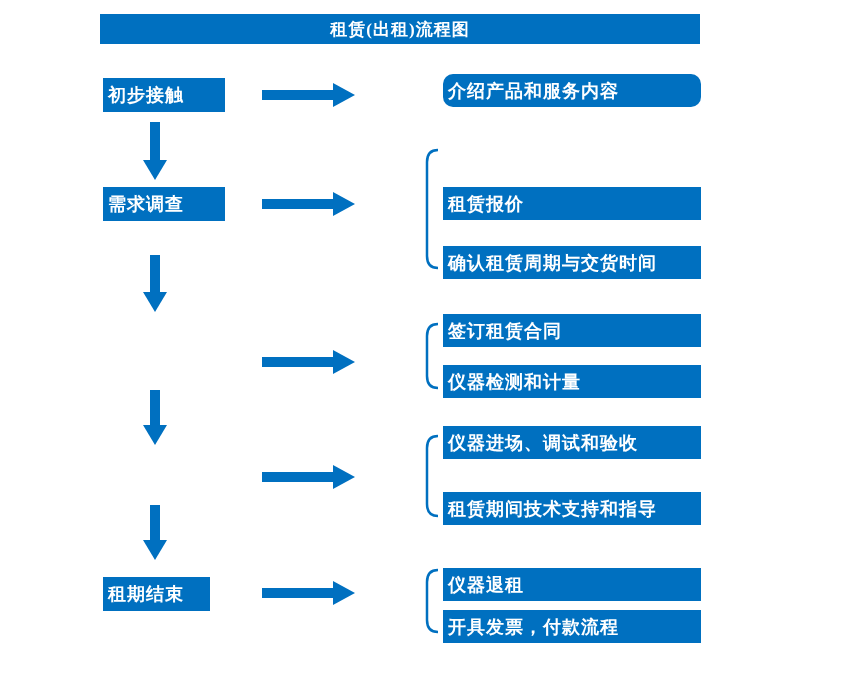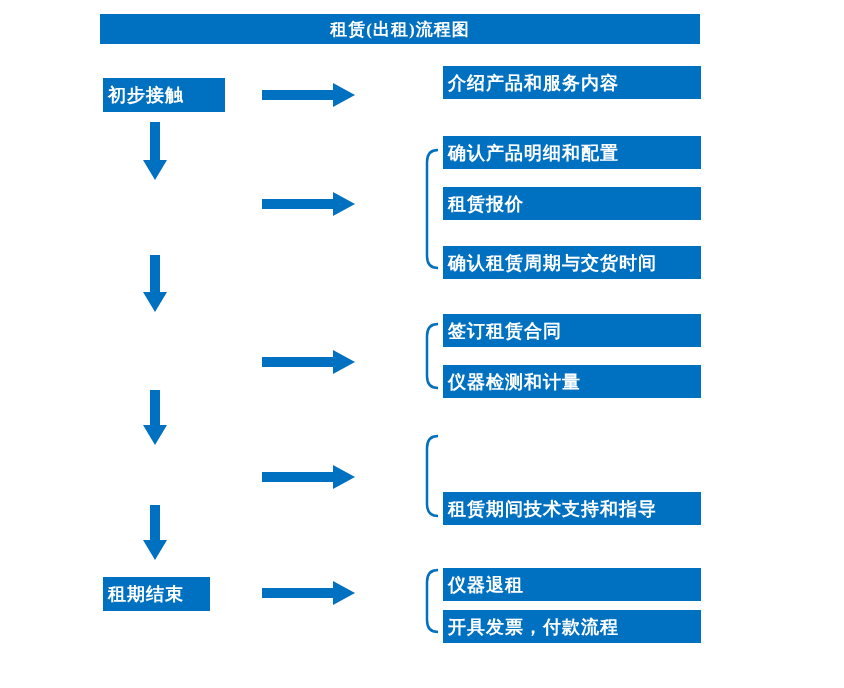--- a/index.html
+++ b/index.html
@@ -52,47 +52,48 @@
 </style>
 </head>
 <body>
 
 <div class="canvas">
 
   <div class="box title-bar">租赁(出租)流程图</div>
 
   <div class="box stage" style="left:103px;top:78px;width:122px;">初步接触</div>
   <div class="h-arrow" style="left:262px;top:90px;width:71px;"></div>
-  <div class="box detail" style="top:66px;">介绍产品和服务内容</div>
+  <div class="box detail" style="top:74px;border-radius:10px;">介绍产品和服务内容</div>
 
   <div class="v-arrow" style="left:150px;top:122px;height:38px;"></div>
 
+  <div class="box stage" style="left:103px;top:187px;width:122px;">需求调查</div>
   <div class="h-arrow" style="left:262px;top:199px;width:71px;"></div>
   <svg class="bracket" style="left:423px;top:148px;" width="18" height="122">
     <path d="M15,2 Q4,2 4,14 L4,108 Q4,120 15,120" fill="none" stroke="#0070C0" stroke-width="2.5"></path>
   </svg>
-  <div class="box detail" style="top:136px;">确认产品明细和配置</div>
   <div class="box detail" style="top:187px;">租赁报价</div>
   <div class="box detail" style="top:246px;">确认租赁周期与交货时间</div>
 
   <div class="v-arrow" style="left:150px;top:255px;height:37px;"></div>
 
   <div class="h-arrow" style="left:262px;top:357px;width:71px;"></div>
   <svg class="bracket" style="left:423px;top:322px;" width="18" height="68">
     <path d="M15,2 Q4,2 4,14 L4,54 Q4,66 15,66" fill="none" stroke="#0070C0" stroke-width="2.5"></path>
   </svg>
   <div class="box detail" style="top:314px;">签订租赁合同</div>
   <div class="box detail" style="top:365px;">仪器检测和计量</div>
 
   <div class="v-arrow" style="left:150px;top:390px;height:35px;"></div>
 
   <div class="h-arrow" style="left:262px;top:472px;width:71px;"></div>
   <svg class="bracket" style="left:423px;top:434px;" width="18" height="84">
     <path d="M15,2 Q4,2 4,14 L4,70 Q4,82 15,82" fill="none" stroke="#0070C0" stroke-width="2.5"></path>
   </svg>
+  <div class="box detail" style="top:426px;">仪器进场、调试和验收</div>
   <div class="box detail" style="top:492px;text-align:right;">租赁期间技术支持和指导</div>
 
   <div class="v-arrow" style="left:150px;top:505px;height:35px;"></div>
 
   <div class="box stage" style="left:103px;top:577px;width:107px;">租期结束</div>
   <div class="h-arrow" style="left:262px;top:588px;width:71px;"></div>
   <svg class="bracket" style="left:423px;top:568px;" width="18" height="66">
     <path d="M15,2 Q4,2 4,14 L4,52 Q4,64 15,64" fill="none" stroke="#0070C0" stroke-width="2.5"></path>
   </svg>
   <div class="box detail" style="top:528px;margin-top:40px;">仪器退租</div>

